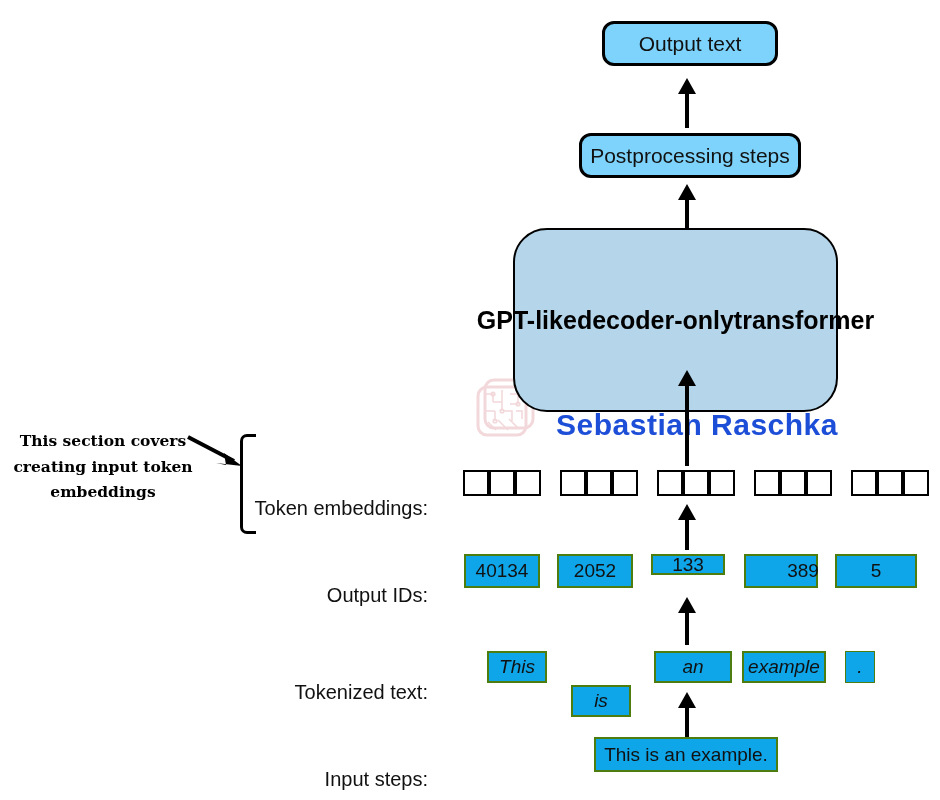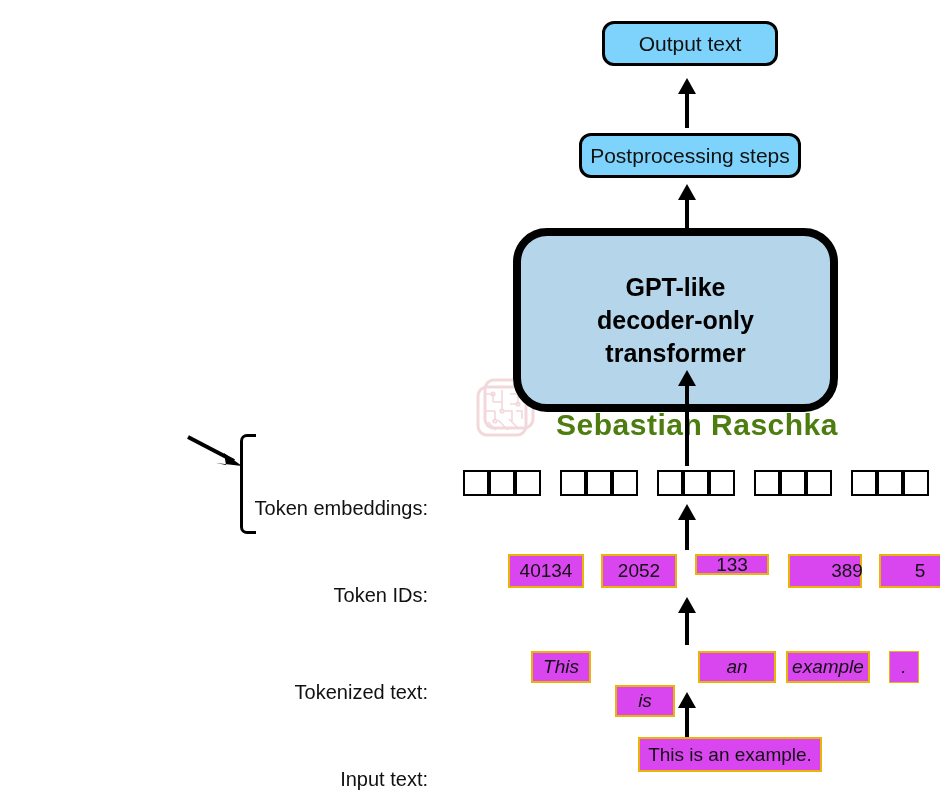--- a/index.html
+++ b/index.html
@@ -7,62 +7,62 @@
     width:940px;height:800px;background:#ffffff;
     font-family:"Liberation Sans",sans-serif;
     position:relative;overflow:hidden;
   }
   #stage{position:absolute;left:0;top:0;width:940px;height:800px;}
 
   
   .wm-logo{position:absolute;left:476px;top:378px;width:62px;height:62px;opacity:.55;}
   .wm-text{
     position:absolute;left:556px;top:408px;
-    font-size:30px;font-weight:700;color:#4d7c0f;letter-spacing:.5px;
+    font-size:30px;font-weight:700;color:#1d4ed8;letter-spacing:.5px;
     white-space:nowrap;
   }
 
   
   .pill{
     position:absolute;box-sizing:border-box;
     border:3px solid #000;border-radius:12px;background:#7dd3fc;
     display:flex;align-items:center;justify-content:center;
     font-size:21px;color:#111;white-space:nowrap;margin-left:6px;
   }
   #output-box{left:596px;top:21px;width:176px;height:45px;}
   #post-box{left:573px;top:133px;width:222px;height:45px;align-items:center;}
 
   #gpt-box{
     position:absolute;left:513px;top:228px;width:325px;height:184px;
     box-sizing:border-box;
-    border:8px solid #000000;border-radius:34px;background:#b4d5ea;
-    display:flex;flex-direction:column;align-items:center;justify-content:center;
+    border:2px solid #000000;border-radius:34px;background:#b4d5ea;
+    display:flex;flex-direction:row;align-items:center;justify-content:center;
     font-size:25px;font-weight:bold;color:#000;line-height:1.32;
   }
   #gpt-box div{white-space:nowrap;}
 
   
   .uarrow{position:absolute;}
   .uarrow .shaft{position:absolute;left:50%;transform:translateX(-50%);
     width:4px;background:#000;bottom:0;}
   .uarrow .head{position:absolute;left:50%;transform:translateX(-50%);top:0;
     width:0;height:0;border-left:9px solid transparent;border-right:9px solid transparent;
     border-bottom:16px solid #000;}
 
   
   .rowlabel{
     position:absolute;text-align:right;width:380px;left:48px;
     font-size:20px;color:#111;white-space:nowrap;margin-top:24px;
   }
 
   
   .tbox{
-    position:absolute;box-sizing:border-box;border:2px solid #eab308;background:#d946ef;
+    position:absolute;box-sizing:border-box;border:2px solid #4d7c0f;background:#0ea5e9;
     display:flex;align-items:center;justify-content:center;
-    font-size:19px;color:#111;white-space:nowrap;margin-left:44px;
+    font-size:19px;color:#111;white-space:nowrap;
   }
   .tbox.italic{font-style:italic;}
   .tbox.thin{border-width:1.5px;}
 
   
   .emb-group{position:absolute;display:flex;}
   .emb-cell{box-sizing:border-box;width:26px;height:26px;border:2px solid #000;background:#fff;}
 
   
   #bracket{position:absolute;left:240px;top:434px;width:16px;height:100px;
@@ -119,20 +119,25 @@
     <div>decoder-only</div>
     <div>transformer</div>
   </div>
 
   <div class="uarrow" style="left:675px;top:370px;width:24px;height:96px;">
     <div class="shaft" style="height:82px;"></div>
       <div class="head"></div>
   </div>
 
   <div id="bracket"></div>
+  <div id="annot">
+    <div>This section covers</div>
+    <div>creating input token</div>
+    <div>embeddings</div>
+  </div>
   <svg id="annot-arrow" viewBox="0 0 62 40">
     <line x1="2" y1="4" x2="48" y2="28" stroke="#000" stroke-width="4"></line>
     <polygon points="56,33 38,20 40,32 30,30" fill="#000"></polygon>
   </svg>
 
   <div class="rowlabel" style="top:473px;">Token embeddings:</div>
   <div id="emb-row">
       <div class="emb-group" style="left: 463px; top: 470px;">
         <div class="emb-cell"></div>
         <div class="emb-cell"></div>
@@ -158,21 +163,21 @@
         <div class="emb-cell"></div>
         <div class="emb-cell"></div>
       </div>
     </div>
 
   <div class="uarrow" style="left:675px;top:504px;width:24px;height:46px;">
     <div class="shaft" style="height:32px;"></div>
       <div class="head"></div>
   </div>
 
-  <div class="rowlabel" style="top:560px;">Token IDs:</div>
+  <div class="rowlabel" style="top:560px;">Output IDs:</div>
   <div id="ids-row">
       <div class="tbox" style="left: 464px; top: 554px; width: 76px; height: 34px;">
         <span>40134</span>
       </div>
       <div class="tbox" style="left: 557px; top: 554px; width: 76px; height: 34px;">
         <span>2052</span>
       </div>
       <div class="tbox" style="left: 651px; top: 554px; width: 74px; height: 21px;">
         <span>133</span>
       </div>
@@ -206,18 +211,18 @@
       <div class="tbox italic thin" style="left: 845px; top: 651px; width: 30px; height: 32px;">
         <span>.</span>
       </div>
     </div>
 
   <div class="uarrow" style="left:675px;top:692px;width:24px;height:48px;">
     <div class="shaft" style="height:34px;"></div>
       <div class="head"></div>
   </div>
 
-  <div class="rowlabel" style="top:744px;">Input text:</div>
+  <div class="rowlabel" style="top:744px;">Input steps:</div>
   <div class="tbox" id="input-box" style="left:594px;top:737px;width:184px;height:35px;">
     <span>This is an example.</span>
   </div>
 
 </div>
 
 </body></html>

